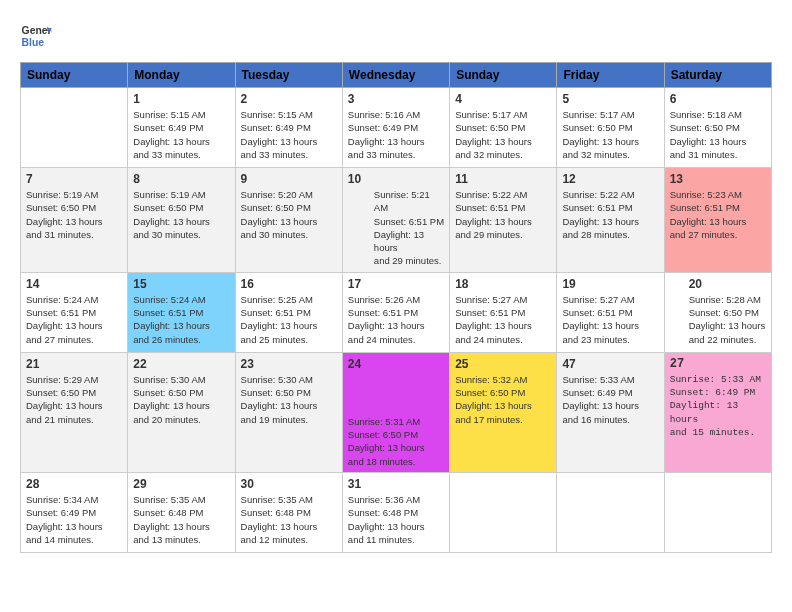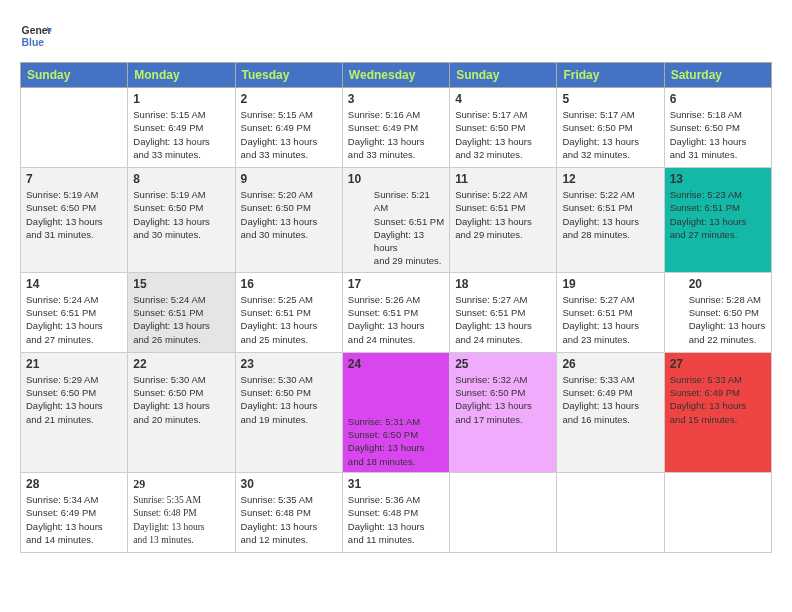--- a/index.html
+++ b/index.html
@@ -43,21 +43,21 @@
       font-size: 14px;
       color: #555;
     }
     .calendar {
       width: 100%;
       border-collapse: collapse;
       font-size: 10.5px;
     }
     .calendar th {
       background-color: #4472c4;
-      color: #bef264;
+      color: #000000;
       text-align: left;
       padding: 5px 6px;
       font-size: 12px;
       border: 1px solid #aaa;
     }
     .calendar td {
       border: 1px solid #ccc;
       vertical-align: top;
       padding: 4px 5px;
       width: 107px;
@@ -200,37 +200,37 @@
 Daylight: 13 hours
 and 29 minutes.</div>
         </td>
         <td style="background-color: rgb(242, 242, 242);">
           <span class="day-number">12</span>
           <div class="day-info" style="white-space: pre-line;">Sunrise: 5:22 AM
 Sunset: 6:51 PM
 Daylight: 13 hours
 and 28 minutes.</div>
         </td>
-        <td style="background-color: #14b8a6;">
+        <td style="background-color: #fca5a5;">
           <span class="day-number">13</span>
           <div class="day-info" style="white-space: pre-line;">Sunrise: 5:23 AM
 Sunset: 6:51 PM
 Daylight: 13 hours
 and 27 minutes.</div>
         </td>
       </tr>
       <tr>
         <td style="background-color: rgb(255, 255, 255);">
           <span class="day-number">14</span>
           <div class="day-info" style="white-space: pre-line;">Sunrise: 5:24 AM
 Sunset: 6:51 PM
 Daylight: 13 hours
 and 27 minutes.</div>
         </td>
-        <td style="background-color: #e5e5e5;">
+        <td style="background-color: #7dd3fc;">
           <span class="day-number">15</span>
           <div class="day-info" style="white-space: pre-line;">Sunrise: 5:24 AM
 Sunset: 6:51 PM
 Daylight: 13 hours
 and 26 minutes.</div>
         </td>
         <td style="background-color: rgb(255, 255, 255);">
           <span class="day-number">16</span>
           <div class="day-info" style="white-space: pre-line;">Sunrise: 5:25 AM
 Sunset: 6:51 PM
@@ -288,51 +288,51 @@
 Daylight: 13 hours
 and 19 minutes.</div>
         </td>
         <td style="background-color: #d946ef;">
           <span class="day-number">24</span>
           <div class="day-info" style="white-space: pre-line; margin-top: 44px;">Sunrise: 5:31 AM
 Sunset: 6:50 PM
 Daylight: 13 hours
 and 18 minutes.</div>
         </td>
-        <td style="background-color: #f0abfc;">
+        <td style="background-color: #fde047;">
           <span class="day-number">25</span>
           <div class="day-info" style="white-space: pre-line;">Sunrise: 5:32 AM
 Sunset: 6:50 PM
 Daylight: 13 hours
 and 17 minutes.</div>
         </td>
         <td style="background-color: rgb(242, 242, 242);">
-          <span class="day-number">26</span>
+          <span class="day-number">47</span>
           <div class="day-info" style="white-space: pre-line;">Sunrise: 5:33 AM
 Sunset: 6:49 PM
 Daylight: 13 hours
 and 16 minutes.</div>
         </td>
-        <td style="background-color: #ef4444;">
+        <td style="background-color: #f9a8d4; font-family: Liberation Mono, monospace;">
           <span class="day-number">27</span>
           <div class="day-info" style="white-space: pre-line;">Sunrise: 5:33 AM
 Sunset: 6:49 PM
 Daylight: 13 hours
 and 15 minutes.</div>
         </td>
       </tr>
       <tr>
         <td style="background-color: rgb(255, 255, 255);">
           <span class="day-number">28</span>
           <div class="day-info" style="white-space: pre-line;">Sunrise: 5:34 AM
 Sunset: 6:49 PM
 Daylight: 13 hours
 and 14 minutes.</div>
         </td>
-        <td style="background-color: rgb(255, 255, 255); font-family: Liberation Serif, serif;">
+        <td style="background-color: rgb(255, 255, 255);">
           <span class="day-number">29</span>
           <div class="day-info" style="white-space: pre-line;">Sunrise: 5:35 AM
 Sunset: 6:48 PM
 Daylight: 13 hours
 and 13 minutes.</div>
         </td>
         <td style="background-color: rgb(255, 255, 255);">
           <span class="day-number">30</span>
           <div class="day-info" style="white-space: pre-line;">Sunrise: 5:35 AM
 Sunset: 6:48 PM

